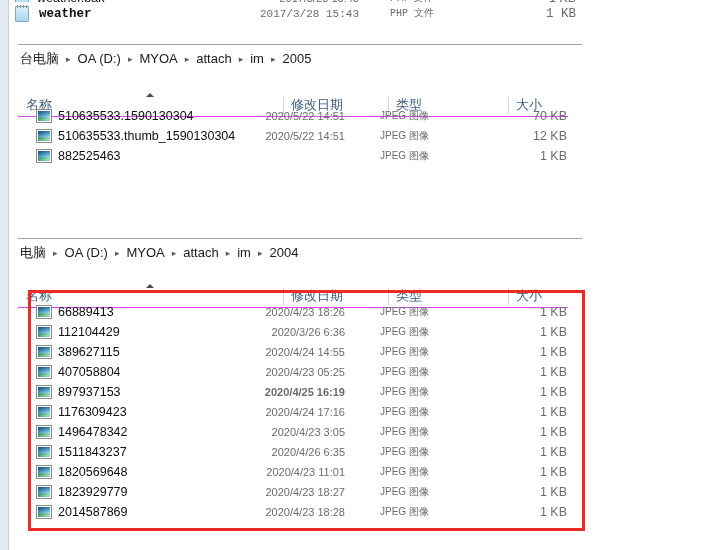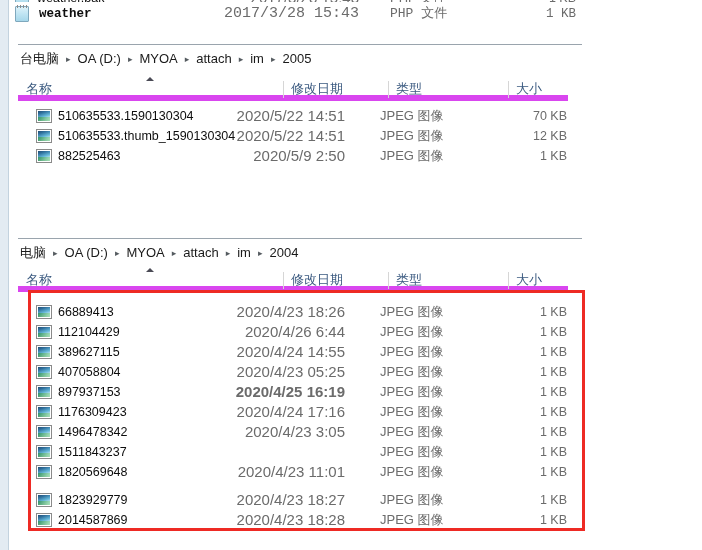--- a/index.html
+++ b/index.html
@@ -50,21 +50,22 @@
   .hdr-toprule {
     position: absolute;
     height: 1px;
     background: #9aa4ad;
   }
 
   
   .colhdr {
     position: absolute;
     height: 24px;
-    border-bottom: 6px solid #d946ef;
+    border-bottom: 1px solid #d946ef;
+    margin-top: 16px;
   }
   .colhdr .cell {
     position: absolute;
     top: 0;
     height: 24px;
     line-height: 24px;
     font-size: 13px;
     color: #3b5a80;
     padding-left: 8px;
   }
@@ -94,27 +95,27 @@
     color: #000;
     white-space: nowrap;
   }
   .row .nm {
     position: absolute; left: 28px;
     font-size: 12.5px; color: #0d0d0d;
     line-height: 20px;
   }
   .row .dt {
     position: absolute;
-    font-size: 15px; color: #6b6b6b;
+    font-size: 11px; color: #6b6b6b;
     line-height: 20px;
     text-align: right;
   }
   .row .tp {
     position: absolute;
-    font-size: 13px; color: #6b6b6b;
+    font-size: 10px; color: #6b6b6b;
     line-height: 20px;
   }
   .row .sz {
     position: absolute;
     font-size: 12.5px; color: #6b6b6b;
     line-height: 20px;
     text-align: right;
   }
 
   
@@ -232,21 +233,20 @@
       <div class="row" style="width:560px;">
         <span class="ico ico-jpeg"></span>
         <span class="nm">510635533.thumb_1590130304</span>
         <span class="dt" style="left: 155px; width: 160px; text-align: right;">2020/5/22 14:51</span>
         <span class="tp" style="left:350px;">JPEG 图像</span>
         <span class="sz" style="left: 400px; width: 137px; text-align: right;">12 KB</span>
       </div>
       <div class="row" style="width:560px;">
         <span class="ico ico-jpeg"></span>
         <span class="nm">882525463</span>
-        <span class="dt" style="left: 155px; width: 160px; text-align: right;">2020/5/9 2:50</span>
         <span class="tp" style="left:350px;">JPEG 图像</span>
         <span class="sz" style="left: 400px; width: 137px; text-align: right;">1 KB</span>
       </div>
     </div>
   </div>
 
   <div>
 
     <div class="hdr-toprule" style="left:18px; top:238px; width:564px;"></div>
 
@@ -281,21 +281,21 @@
         <span class="ico ico-jpeg"></span>
         <span class="nm">66889413</span>
         <span class="dt" style="left: 155px; width: 160px; ">2020/4/23 18:26</span>
         <span class="tp" style="left:350px;">JPEG 图像</span>
         <span class="sz" style="left: 400px; width: 137px; text-align: right;">1 KB</span>
       </div>
 
       <div class="row" style="width:560px;">
         <span class="ico ico-jpeg"></span>
         <span class="nm">112104429</span>
-        <span class="dt" style="left: 155px; width: 160px; text-align: right;">2020/4/26 6:44</span>
+        <span class="dt" style="left: 155px; width: 160px; text-align: right;">2020/3/26 6:36</span>
         <span class="tp" style="left:350px;">JPEG 图像</span>
         <span class="sz" style="left: 400px; width: 137px; text-align: right;">1 KB</span>
       </div>
 
       <div class="row" style="width:560px;">
         <span class="ico ico-jpeg"></span>
         <span class="nm">389627115</span>
         <span class="dt" style="left: 155px; width: 160px; text-align: right;">2020/4/24 14:55</span>
         <span class="tp" style="left:350px;">JPEG 图像</span>
         <span class="sz" style="left: 400px; width: 137px; text-align: right;">1 KB</span>
@@ -329,33 +329,34 @@
         <span class="ico ico-jpeg"></span>
         <span class="nm">1496478342</span>
         <span class="dt" style="left: 155px; width: 160px; text-align: right;">2020/4/23 3:05</span>
         <span class="tp" style="left:350px;">JPEG 图像</span>
         <span class="sz" style="left: 400px; width: 137px; text-align: right;">1 KB</span>
       </div>
 
       <div class="row" style="width:560px;">
         <span class="ico ico-jpeg"></span>
         <span class="nm">1511843237</span>
+        <span class="dt" style="left: 155px; width: 160px; text-align: right;">2020/4/26 6:35</span>
         <span class="tp" style="left:350px;">JPEG 图像</span>
         <span class="sz" style="left: 400px; width: 137px; text-align: right;">1 KB</span>
       </div>
 
       <div class="row" style="width:560px;">
         <span class="ico ico-jpeg"></span>
         <span class="nm">1820569648</span>
         <span class="dt" style="left: 155px; width: 160px; text-align: right;">2020/4/23 11:01</span>
         <span class="tp" style="left:350px;">JPEG 图像</span>
         <span class="sz" style="left: 400px; width: 137px; text-align: right;">1 KB</span>
       </div>
 
-      <div class="row" style="width:560px;margin-top:8px;">
+      <div class="row" style="width:560px;">
         <span class="ico ico-jpeg"></span>
         <span class="nm">1823929779</span>
         <span class="dt" style="left: 155px; width: 160px; text-align: right;">2020/4/23 18:27</span>
         <span class="tp" style="left:350px;">JPEG 图像</span>
         <span class="sz" style="left: 400px; width: 137px; text-align: right;">1 KB</span>
       </div>
 
       <div class="row" style="width:560px;">
         <span class="ico ico-jpeg"></span>
         <span class="nm">2014587869</span>

